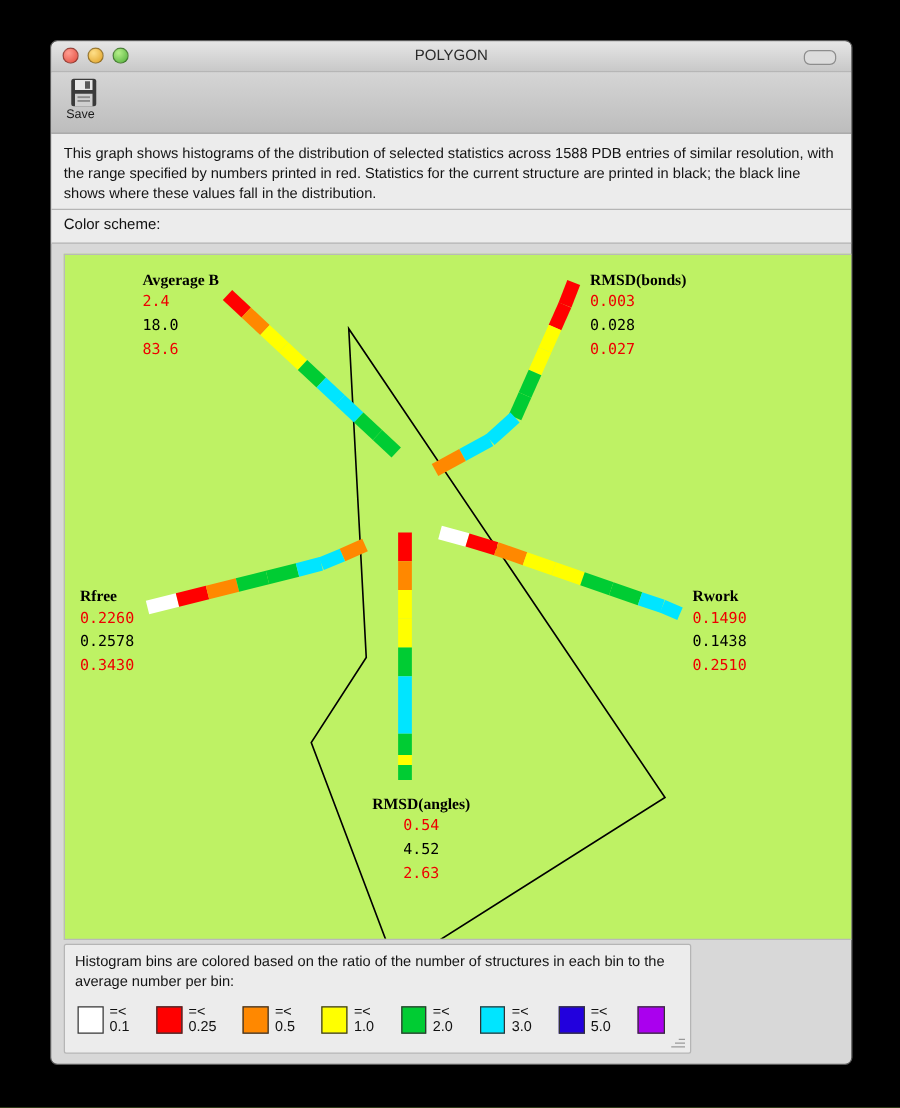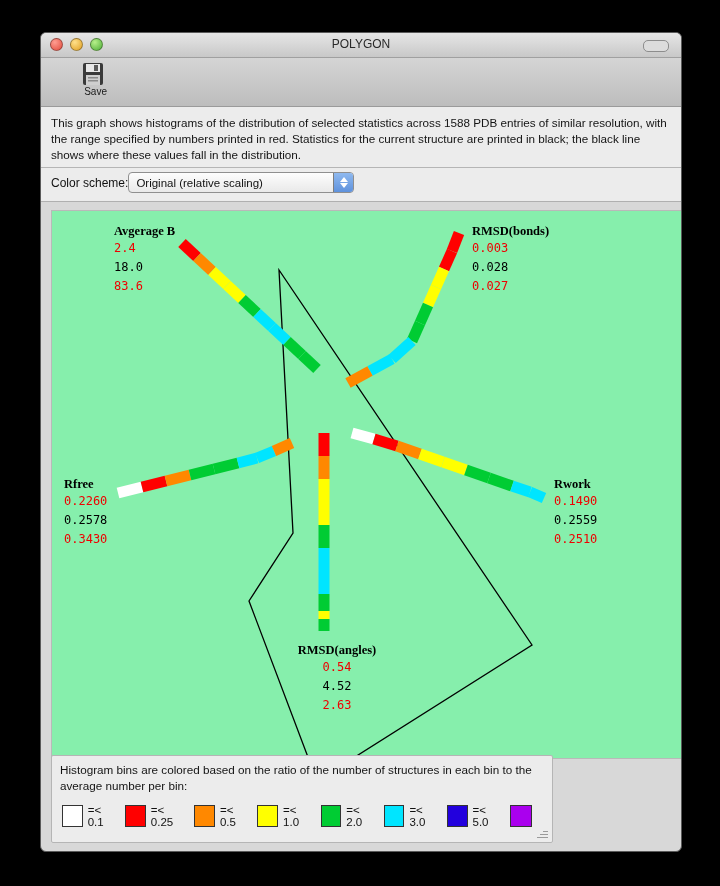--- a/index.html
+++ b/index.html
@@ -77,21 +77,21 @@
     height: 48px;
     background: linear-gradient(to bottom, #d5d5d5 0%, #bdbdbd 100%);
     border-bottom: 1px solid #9a9a9a;
     position: relative;
   }
   .tool-btn {
     position: absolute;
     left: 12px;
     top: 2px;
     width: 54px;
-    text-align: right;
+    text-align: left;
     cursor: default;
   }
   .tool-btn .glyph { display:block; height: 28px; }
   .tool-btn .label {
     display: block;
     font-size: 10px;
     color: #1a1a1a;
     margin-top: -2px;
   }
 
@@ -149,21 +149,21 @@
     bottom: 4px;
     border-top: 5px solid #ffffff;
   }
 
   
   .plot-wrap {
     position: relative;
     margin: 8px 10px 0 10px;
     width: 666px;
     height: 549px;
-    background: #86efac;
+    background: #bef264;
     border: 1px solid #b9b9b9;
     box-sizing: border-box;
     overflow: hidden;
   }
   .plot-wrap svg { display: block; }
 
   .lbl {
     position: absolute;
     font-family: "Liberation Sans", sans-serif;
     white-space: nowrap;
@@ -265,24 +265,20 @@
         </svg>
       </span>
       <span class="label">Save</span>
     </div>
   </div>
 
   <div class="desc">This graph shows histograms of the distribution of selected statistics across 1588 PDB entries of similar resolution, with the range specified by numbers printed in red.  Statistics for the current structure are printed in black; the black line shows where these values fall in the distribution.</div>
 
   <div class="scheme-row">
     <span class="scheme-label">Color scheme:</span>
-    <div class="popup">
-      <span>Original (relative scaling)</span>
-      <span class="arrows"></span>
-    </div>
   </div>
 
   <div class="plot-wrap">
     <svg width="616" height="547" viewBox="0 0 616 547">
 
       <polygon points="241,322 227,59 480,434 265,570 197,390" fill="none" stroke="#000000" stroke-width="1.3"></polygon>
 
       <g stroke-width="11" stroke-linecap="butt">
         <line x1="130" y1="32" x2="145" y2="46" stroke="#ff0000"></line>
         <line x1="145" y1="46" x2="160" y2="60" stroke="#ff8800"></line>
@@ -354,21 +350,21 @@
     <div class="lbl" style="left:420px; top:13px;">
       <span class="name">RMSD(bonds)</span>
       <span class="v red">0.003</span>
       <span class="v black">0.028</span>
       <span class="v red">0.027</span>
     </div>
 
     <div class="lbl" style="left:502px; top:266px;">
       <span class="name">Rwork</span>
       <span class="v red">0.1490</span>
-      <span class="v black">0.2559</span>
+      <span class="v black">0.1438</span>
       <span class="v red">0.2510</span>
     </div>
 
     <div class="lbl" style="left:230px; top:432px; text-align:center; width:110px;">
       <span class="name">RMSD(angles)</span>
       <span class="v red">0.54</span>
       <span class="v black">4.52</span>
       <span class="v red">2.63</span>
     </div>
 

